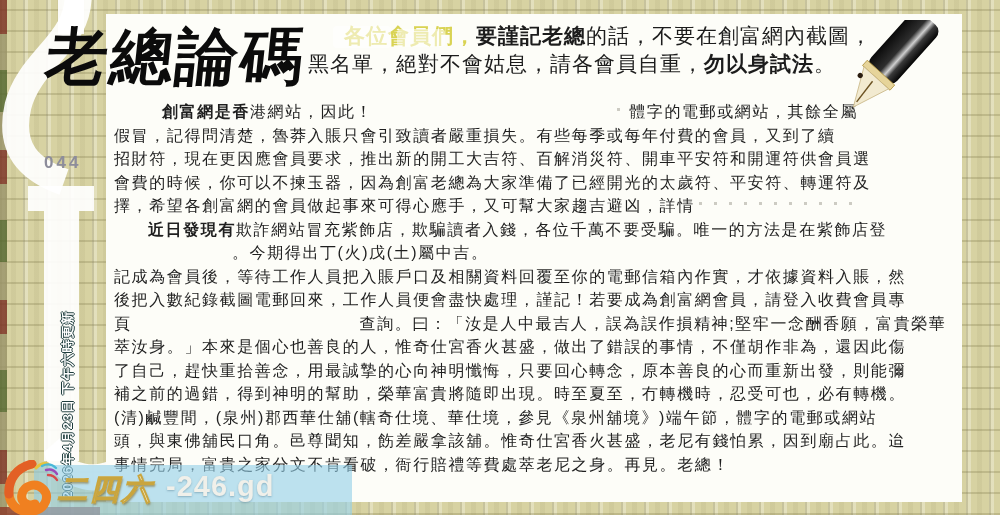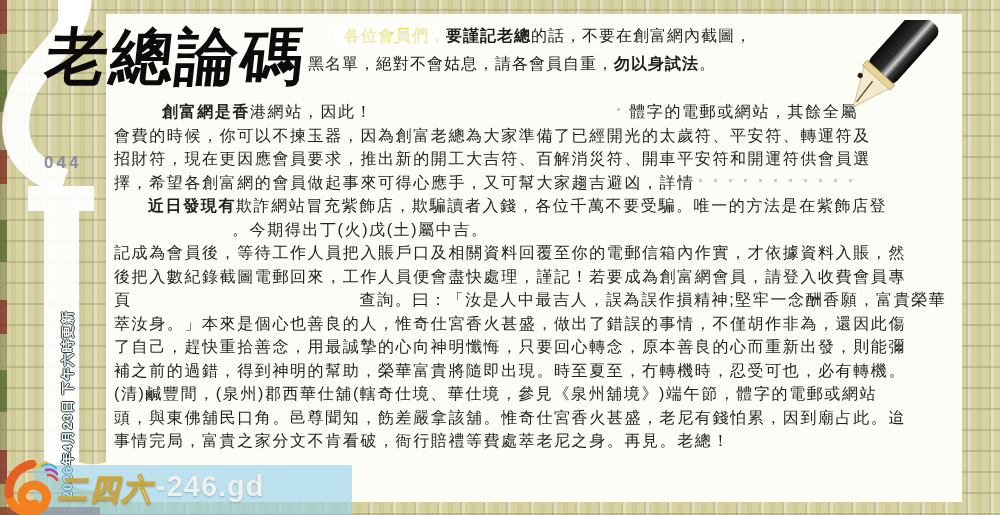--- a/index.html
+++ b/index.html
@@ -16,21 +16,21 @@
     background:repeating-linear-gradient(180deg,#7c3424 0 34px,#9a9468 34px 70px,#55682f 70px 112px,#9a9468 112px 150px);}
   .edge-bottom{position:absolute;left:0;top:507px;width:100px;height:8px;background:#8c3a28;opacity:.8;}
   .sidebar-glyph{position:absolute;left:0;top:0;width:112px;height:515px;}
   .panel{position:absolute;left:106px;top:14px;width:856px;height:488px;background:#fdfdf8;}
   .page-title{position:absolute;left:46px;top:14px;z-index:6;
     font-family:"DejaVu Serif",serif;font-weight:900;font-size:62px;line-height:86px;
     color:#0b0b0b;letter-spacing:3px;transform:skewX(-6deg);}
   .issue-number{position:absolute;left:44px;top:153px;z-index:4;font-size:17px;font-weight:700;
     letter-spacing:3px;color:#8d8d9b;}
   .notice{position:absolute;left:308px;top:22px;width:560px;z-index:5;
-    font-size:16px;line-height:27.5px;color:#1c1c1c;letter-spacing:1px;white-space:nowrap;}
+    font-size:21px;line-height:27.5px;color:#1c1c1c;letter-spacing:1px;white-space:nowrap;}
   .bodytext{position:absolute;left:114px;top:100px;width:860px;z-index:5;
     font-size:16px;line-height:23.5px;color:#1f1f1f;letter-spacing:1.6px;white-space:nowrap;}
   .line{white-space:nowrap;}
   .seg-n{font-weight:400;}
   .seg-b{font-weight:800;}
   .seg-y{font-weight:800;color:#d9d353;}
   .gap{display:inline-block;height:1em;vertical-align:middle;}
   .gap.rm{background:repeating-linear-gradient(90deg,rgba(125,122,108,.38) 0 3px,transparent 3px 15px);
     background-size:92% 3px;background-repeat:no-repeat;background-position:4px 3px;height:15px;}
   .white-blob{position:absolute;background:rgba(255,255,255,.55);border-radius:4px;z-index:7;}
@@ -39,21 +39,21 @@
   .pen{position:absolute;left:826px;top:20px;width:116px;height:102px;z-index:8;}
   .update-date{position:absolute;left:-28px;top:396px;width:190px;height:17px;z-index:6;
     transform:rotate(-90deg);font-size:13px;font-weight:700;color:#ffffff;text-align:center;
     letter-spacing:1px;
     text-shadow:-1px 0 #1e3d3d,1px 0 #1e3d3d,0 -1px #1e3d3d,0 1px #1e3d3d;}
   .watermark{position:absolute;left:0;top:458px;width:360px;height:57px;z-index:9;}
   .wm-rect{position:absolute;left:34px;top:7px;width:318px;height:50px;background:rgba(148,208,232,.62);}
   .wm-text{position:absolute;left:58px;top:12px;display:flex;align-items:flex-start;}
   .wm-cn{font-family:"DejaVu Serif",serif;font-size:29px;font-weight:900;font-style:italic;
     color:#fffbe4;-webkit-text-stroke:1px #c9a53e;text-shadow:1px 2px 2px rgba(120,90,20,.55);letter-spacing:3px;}
-  .wm-domain{font-size:29px;font-weight:800;color:#f0f0ea;letter-spacing:1px;margin-left:2px;
+  .wm-domain{font-size:29px;font-weight:800;color:#f0f0ea;letter-spacing:1px;margin-left:12px;
     text-shadow:0 1px 2px rgba(90,130,150,.5);}
   .logo-6{position:absolute;left:2px;top:2px;width:62px;height:55px;}
 </style>
 </head>
 <body>
 
 <div class="edge-left"></div>
 
 <svg class="sidebar-glyph" viewBox="0 0 112 515">
   <g fill="none" stroke="#ffffff" stroke-opacity="0.92" stroke-width="27">
@@ -76,22 +76,23 @@
 <div class="notice">
     <div class="line" style="padding-left: 36px;"><span class="seg-y">各位會員們，</span><span class="seg-b">要謹記</span><span class="seg-b">老總</span><span class="seg-n">的話，不要在創富網內截圖，</span></div>
     <div class="line"><span class="seg-n">黑名單，絕對不會姑息，請各會員自重，</span><span class="seg-b">勿以身試法</span><span class="seg-n">。</span></div>
   </div>
 
 <div class="white-blob blob1"></div>
 <div class="white-blob blob2"></div>
 
 <div class="bodytext">
     <div class="line" style="padding-left: 48px;"><span class="seg-b">創富網是香</span><span class="seg-n">港網站，因此！</span><span class="gap " style="width: 240px;"></span><span class="gap rm" style="width: 16px;"></span><span class="seg-n">體字的電郵或網站，其餘全屬</span></div>
+    <div class="line"><span class="seg-n">假冒，記得問清楚，魯莽入賬只會引致讀者嚴重損失。有些每季或每年付費的會員，又到了續</span></div>
+    <div class="line"><span class="seg-n">招財符，現在更因應會員要求，推出新的開工大吉符、百解消災符、開車平安符和開運符供會員選</span></div>
     <div class="line"><span class="seg-n">會費的時候，你可以不揀玉器，因為創富老總為大家準備了已經開光的太歲符、平安符、轉運符及</span></div>
-    <div class="line"><span class="seg-n">招財符，現在更因應會員要求，推出新的開工大吉符、百解消災符、開車平安符和開運符供會員選</span></div>
     <div class="line"><span class="seg-n">擇，希望各創富網的會員做起事來可得心應手，又可幫大家趨吉避凶，詳情</span><span class="gap rm" style="width: 170px;"></span></div>
     <div class="line" style="padding-left: 34px;"><span class="seg-b">近日發現有</span><span class="seg-n">欺詐網站冒充紫飾店，欺騙讀者入錢，各位千萬不要受騙。唯一的方法是在紫飾店登</span></div>
     <div class="line"><span class="gap " style="width: 118px;"></span><span class="seg-n">。今期得出丁(火)戊(土)屬中吉。</span></div>
     <div class="line"><span class="seg-n">記成為會員後，等待工作人員把入賬戶口及相關資料回覆至你的電郵信箱內作實，才依據資料入賬，然</span></div>
     <div class="line"><span class="seg-n">後把入數紀錄截圖電郵回來，工作人員便會盡快處理，謹記！若要成為創富網會員，請登入收費會員專</span></div>
     <div class="line"><span class="seg-n">頁</span><span class="gap " style="width: 228px;"></span><span class="seg-n">查詢。曰：「汝是人中最吉人，誤為誤作損精神;堅牢一念酬香願，富貴榮華</span></div>
     <div class="line"><span class="seg-n">萃汝身。」本來是個心也善良的人，惟奇仕宮香火甚盛，做出了錯誤的事情，不僅胡作非為，還因此傷</span></div>
     <div class="line"><span class="seg-n">了自己，趕快重拾善念，用最誠摯的心向神明懺悔，只要回心轉念，原本善良的心而重新出發，則能彌</span></div>
     <div class="line"><span class="seg-n">補之前的過錯，得到神明的幫助，榮華富貴將隨即出現。時至夏至，冇轉機時，忍受可也，必有轉機。</span></div>
     <div class="line"><span class="seg-n">(清)鹹豐間，(泉州)郡西華仕舖(轄奇仕境、華仕境，參見《泉州舖境》)端午節，體字的電郵或網站</span></div>

